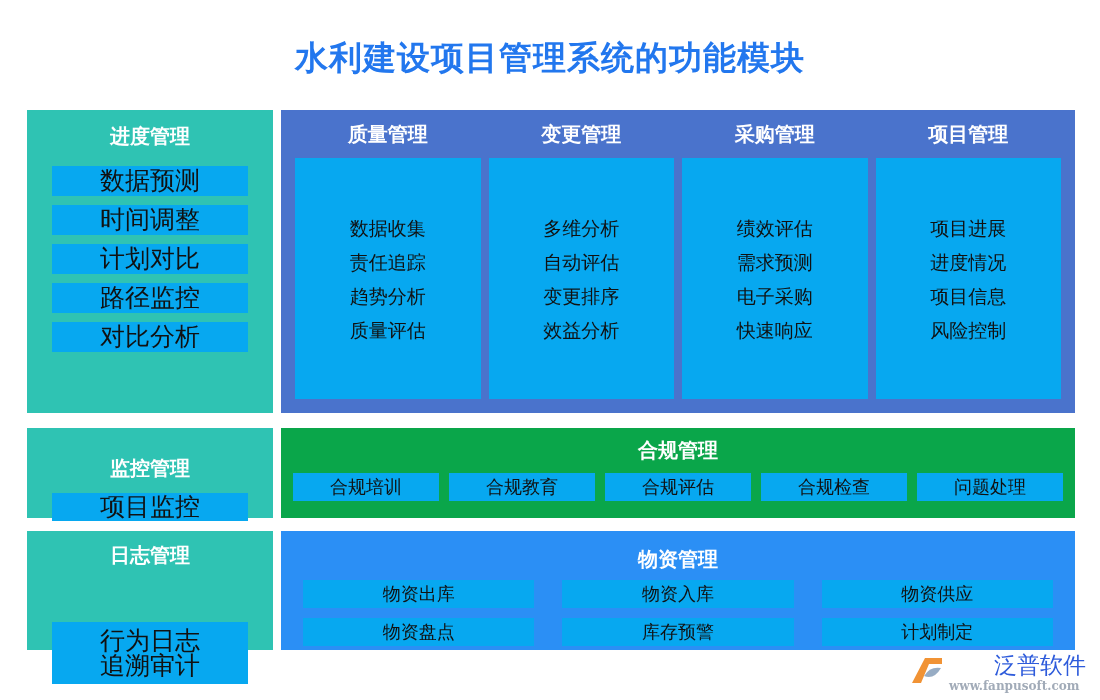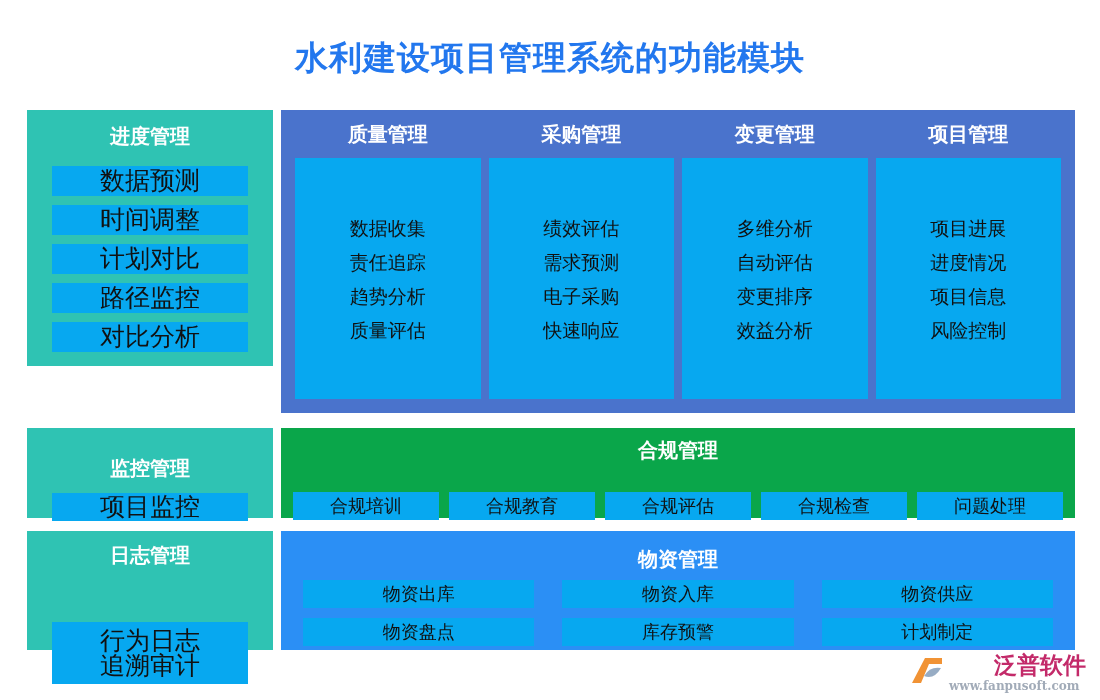--- a/index.html
+++ b/index.html
@@ -44,21 +44,21 @@
     text-align: center;
     font-size: 20px;
     line-height: 24px;
   }
 
   
   .teal { background: #2fc3b3; }
 
   .left-progress {
     left: 27px; top: 110px;
-    width: 246px; height: 256px;
+    width: 246px; height: 303px;
   }
   .left-progress .panel-title { margin-top: 14px; }
   .left-progress .items {
     margin-top: 18px;
     display: flex;
     flex-direction: column;
     gap: 9px;
     padding: 0 25px;
   }
   .left-progress .chip {
@@ -126,21 +126,20 @@
     font-size: 19px;
     color: #111111;
     line-height: 26px;
   }
 
   
   .compliance {
     left: 281px; top: 428px;
     width: 794px; height: 90px;
     background: #0aa64a;
-    gap: 19px;
   }
   .compliance .panel-title { margin-top: 10px; font-size: 20px; }
   .compliance .items {
     display: flex;
     gap: 10px;
     padding: 11px 12px 0 12px;
   }
   .compliance .chip {
     flex: 1;
     height: 28px;
@@ -178,22 +177,22 @@
     opacity: 0.92;
   }
   .wm-mark { flex: 0 0 auto; }
   .wm-text {
     display: flex;
     flex-direction: column;
     line-height: 1;
   }
   .wm-brand {
     font-size: 23px;
-    font-weight: bold;
-    color: #be185d;
+    font-weight: normal;
+    color: #1d4ed8;
     letter-spacing: 0px;
     margin-left: 45px;
   }
   .wm-url {
     font-size: 12px;
     font-weight: bold;
     color: #9aa4b2;
     margin-top: 3px;
     font-family: "DejaVu Serif", "Liberation Serif", serif;
   }
@@ -238,36 +237,36 @@
         <div class="panel-title">质量管理</div>
         <div class="col-body">
           <div class="entry">数据收集</div>
           <div class="entry">责任追踪</div>
           <div class="entry">趋势分析</div>
           <div class="entry">质量评估</div>
         </div>
       </div>
 
       <div class="main-col">
+        <div class="panel-title">变更管理</div>
+        <div class="col-body">
+          <div class="entry">多维分析</div>
+          <div class="entry">自动评估</div>
+          <div class="entry">变更排序</div>
+          <div class="entry">效益分析</div>
+        </div>
+      </div>
+
+      <div class="main-col">
         <div class="panel-title">采购管理</div>
         <div class="col-body">
           <div class="entry">绩效评估</div>
           <div class="entry">需求预测</div>
           <div class="entry">电子采购</div>
           <div class="entry">快速响应</div>
-        </div>
-      </div>
-
-      <div class="main-col">
-        <div class="panel-title">变更管理</div>
-        <div class="col-body">
-          <div class="entry">多维分析</div>
-          <div class="entry">自动评估</div>
-          <div class="entry">变更排序</div>
-          <div class="entry">效益分析</div>
         </div>
       </div>
 
       <div class="main-col">
         <div class="panel-title">项目管理</div>
         <div class="col-body">
           <div class="entry">项目进展</div>
           <div class="entry">进度情况</div>
           <div class="entry">项目信息</div>
           <div class="entry">风险控制</div>

